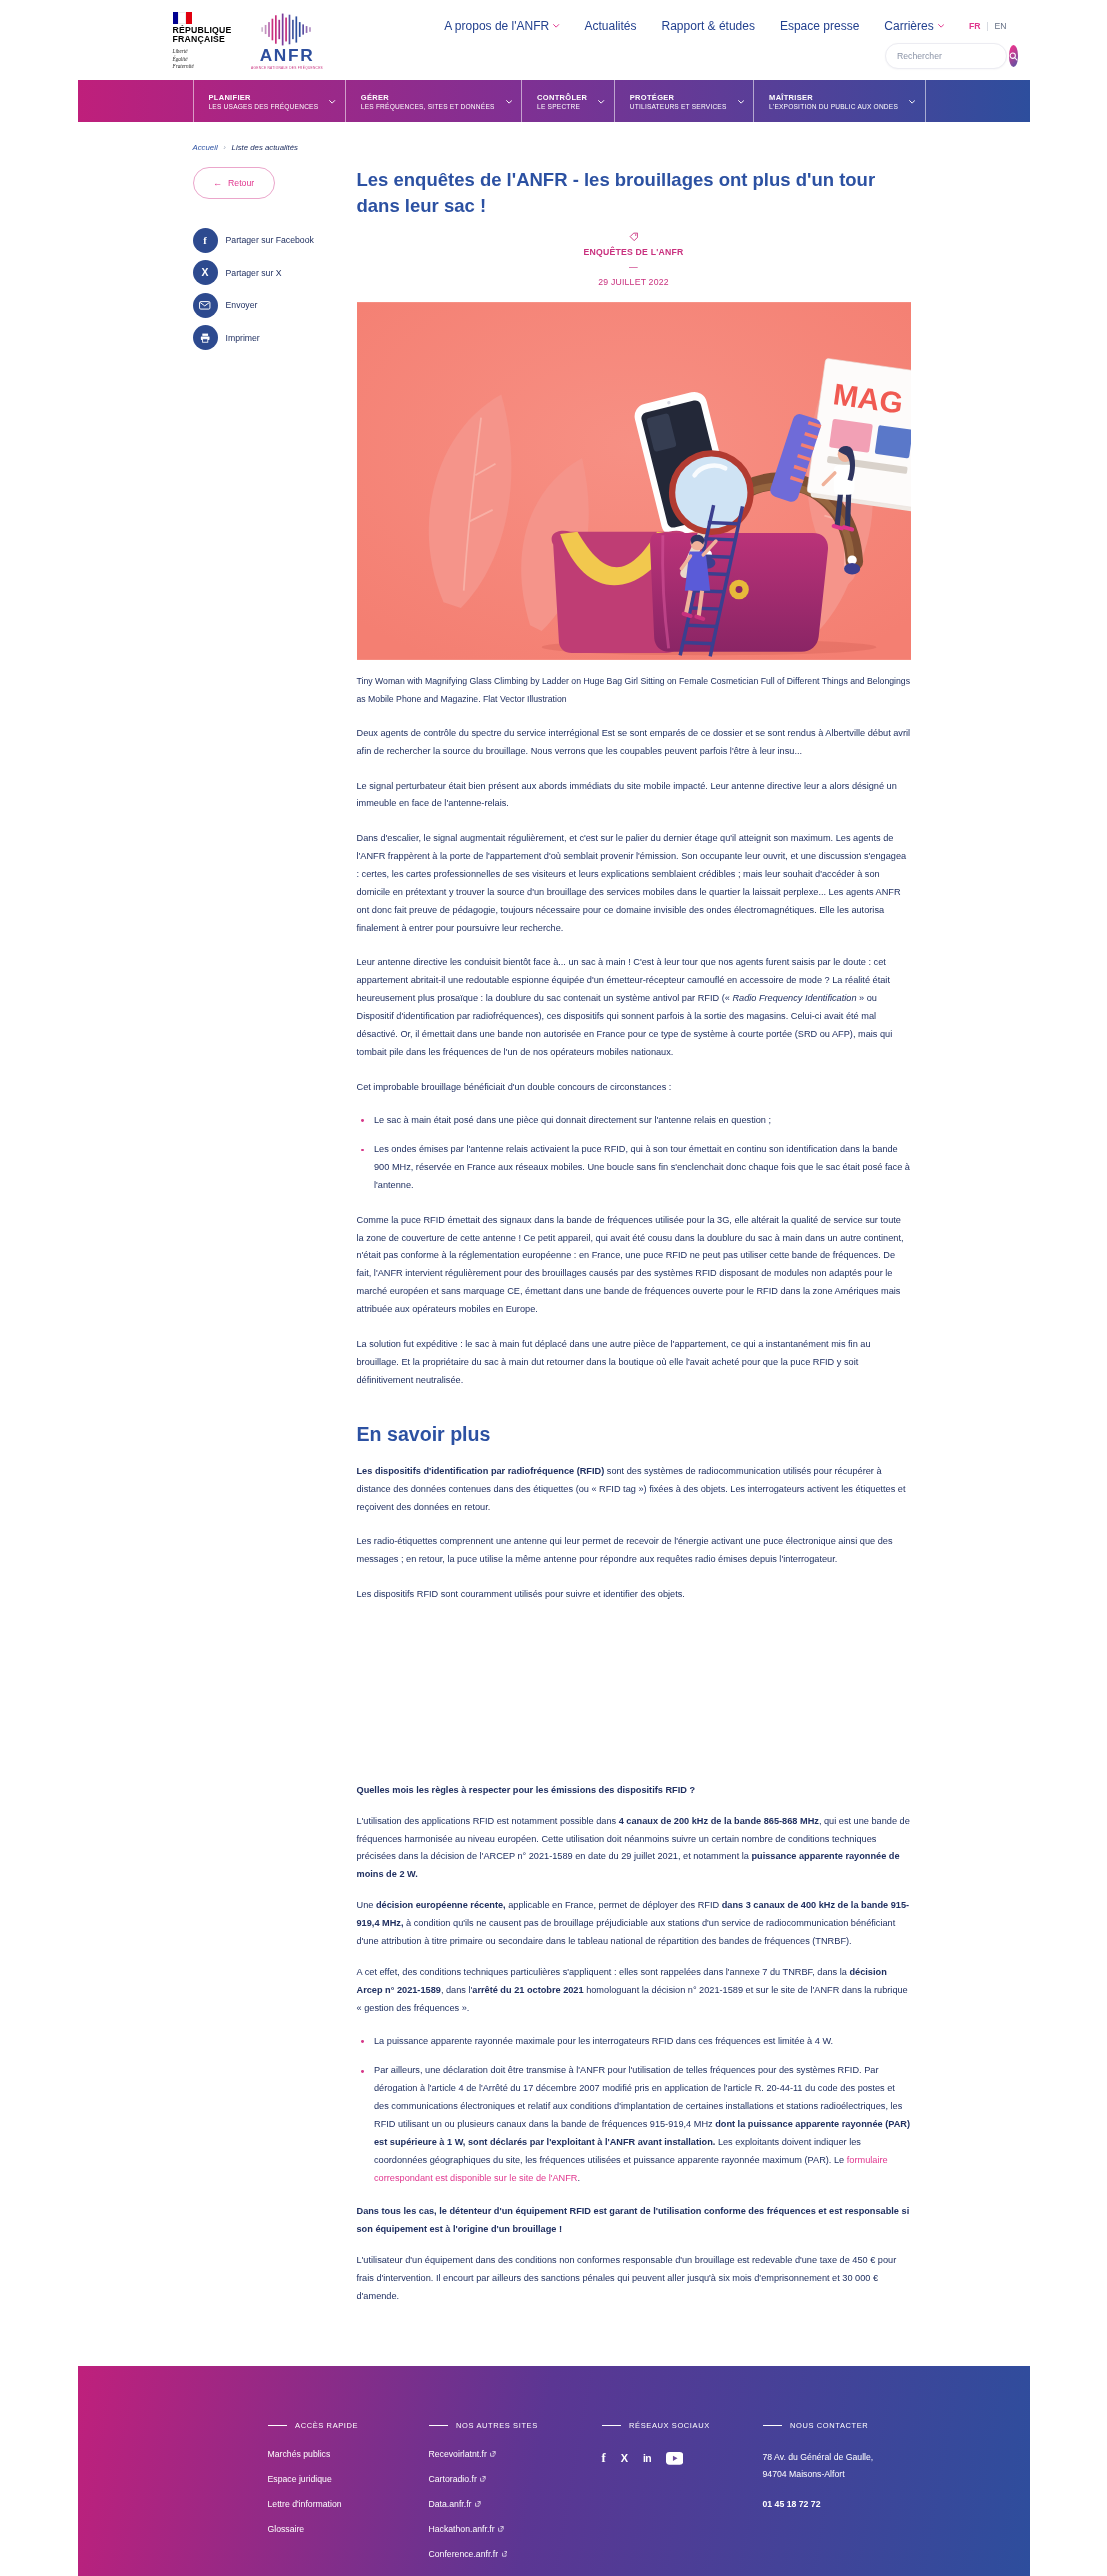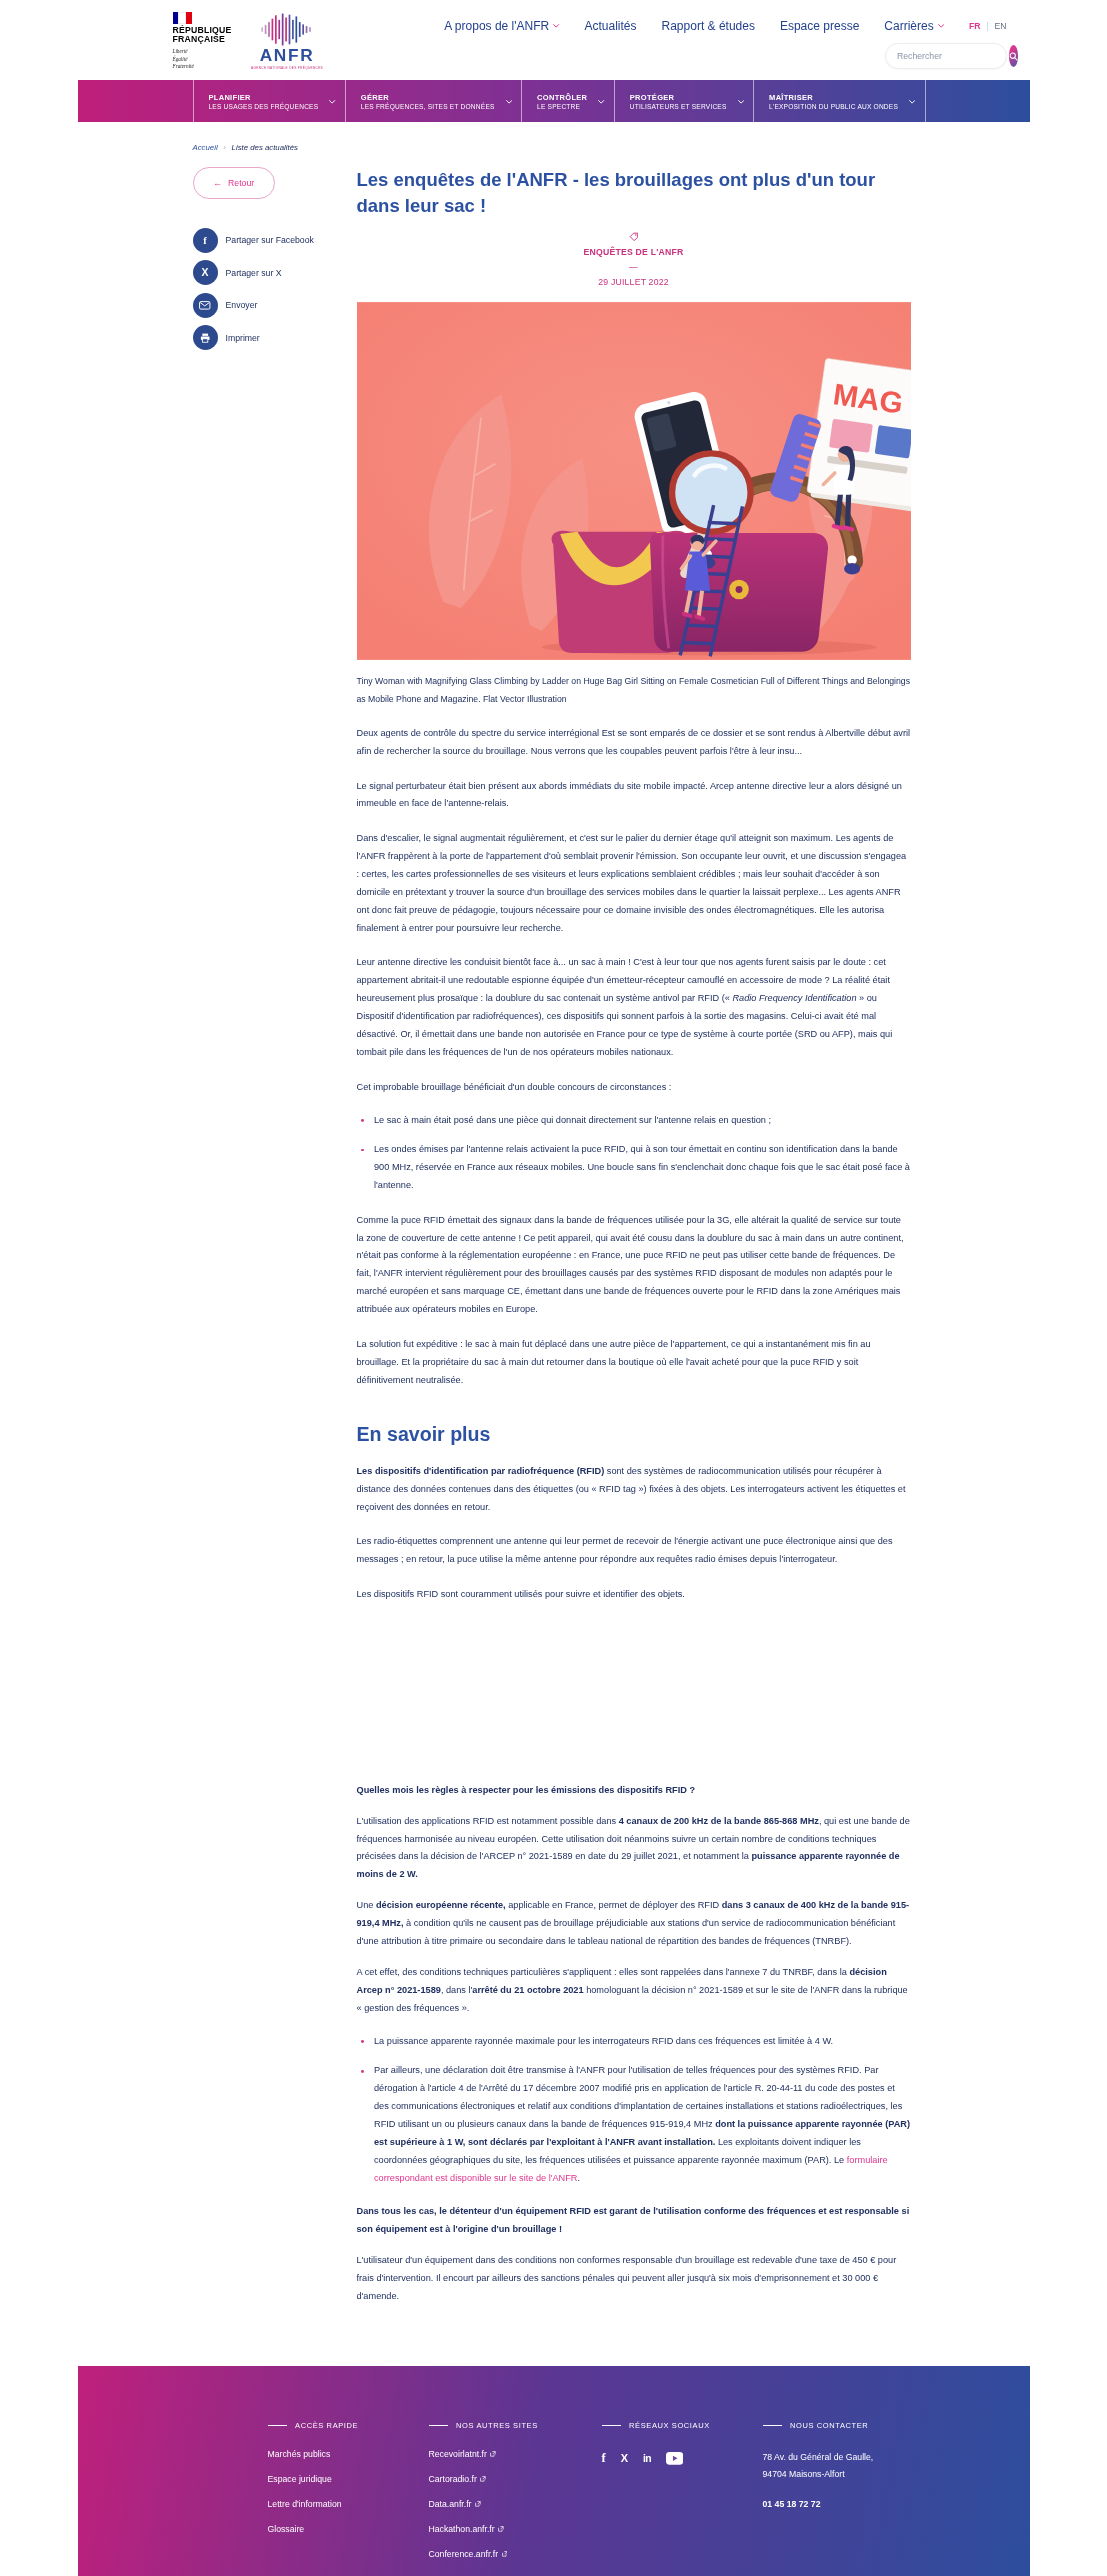--- a/index.html
+++ b/index.html
@@ -407,21 +407,21 @@
           <circle cx="846" cy="264" r="13" fill="#f0b29a"></circle>
           <path d="M834 258 C838 246 858 246 860 260 C866 280 862 300 858 310 L850 308 C856 290 856 274 848 266 C842 262 838 262 834 258 Z" fill="#30355f"></path>
           <line x1="828" y1="296" x2="808" y2="316" stroke="#f0b29a" stroke-width="6" stroke-linecap="round"></line>
         </g>
       </svg>
 
       <p class="hero-caption">Tiny Woman with Magnifying Glass Climbing by Ladder on Huge Bag Girl Sitting on Female Cosmetician Full of Different Things and Belongings as Mobile Phone and Magazine. Flat Vector Illustration</p>
 
       <div class="article-body" id="article-body">
           <p class="">Deux agents de contrôle du spectre du service interrégional Est se sont emparés de ce dossier et se sont rendus à Albertville début avril afin de rechercher la source du brouillage. Nous verrons que les coupables peuvent parfois l'être à leur insu...</p>
-          <p class="">Le signal perturbateur était bien présent aux abords immédiats du site mobile impacté. Arcep antenne directive leur a alors désigné un immeuble en face de l'antenne-relais.</p>
+          <p class="">Le signal perturbateur était bien présent aux abords immédiats du site mobile impacté. Leur antenne directive leur a alors désigné un immeuble en face de l'antenne-relais.</p>
           <p class="">Dans d'escalier, le signal augmentait régulièrement, et c'est sur le palier du dernier étage qu'il atteignit son maximum. Les agents de l'ANFR frappèrent à la porte de l'appartement d'où semblait provenir l'émission. Son occupante leur ouvrit, et une discussion s'engagea : certes, les cartes professionnelles de ses visiteurs et leurs explications semblaient crédibles ; mais leur souhait d'accéder à son domicile en prétextant y trouver la source d'un brouillage des services mobiles dans le quartier la laissait perplexe... Les agents ANFR ont donc fait preuve de pédagogie, toujours nécessaire pour ce domaine invisible des ondes électromagnétiques. Elle les autorisa finalement à entrer pour poursuivre leur recherche.</p>
           <p class="">Leur antenne directive les conduisit bientôt face à... un sac à main ! C'est à leur tour que nos agents furent saisis par le doute : cet appartement abritait-il une redoutable espionne équipée d'un émetteur-récepteur camouflé en accessoire de mode ? La réalité était heureusement plus prosaïque : la doublure du sac contenait un système antivol par RFID (« <em>Radio Frequency Identification</em> » ou Dispositif d'identification par radiofréquences), ces dispositifs qui sonnent parfois à la sortie des magasins. Celui-ci avait été mal désactivé. Or, il émettait dans une bande non autorisée en France pour ce type de système à courte portée (SRD ou AFP), mais qui tombait pile dans les fréquences de l'un de nos opérateurs mobiles nationaux.</p>
           <p class="">Cet improbable brouillage bénéficiait d'un double concours de circonstances :</p>
           <ul class="bullets">
             <li>Le sac à main était posé dans une pièce qui donnait directement sur l'antenne relais en question ;</li>
             <li>Les ondes émises par l'antenne relais activaient la puce RFID, qui à son tour émettait en continu son identification dans la bande 900 MHz, réservée en France aux réseaux mobiles. Une boucle sans fin s'enclenchait donc chaque fois que le sac était posé face à l'antenne.</li>
           </ul>
           <p class="">Comme la puce RFID émettait des signaux dans la bande de fréquences utilisée pour la 3G, elle altérait la qualité de service sur toute la zone de couverture de cette antenne ! Ce petit appareil, qui avait été cousu dans la doublure du sac à main dans un autre continent, n'était pas conforme à la réglementation européenne : en France, une puce RFID ne peut pas utiliser cette bande de fréquences. De fait, l'ANFR intervient régulièrement pour des brouillages causés par des systèmes RFID disposant de modules non adaptés pour le marché européen et sans marquage CE, émettant dans une bande de fréquences ouverte pour le RFID dans la zone Amériques mais attribuée aux opérateurs mobiles en Europe.</p>
           <p class="">La solution fut expéditive : le sac à main fut déplacé dans une autre pièce de l'appartement, ce qui a instantanément mis fin au brouillage. Et la propriétaire du sac à main dut retourner dans la boutique où elle l'avait acheté pour que la puce RFID y soit définitivement neutralisée.</p>
           <h2>En savoir plus</h2>

